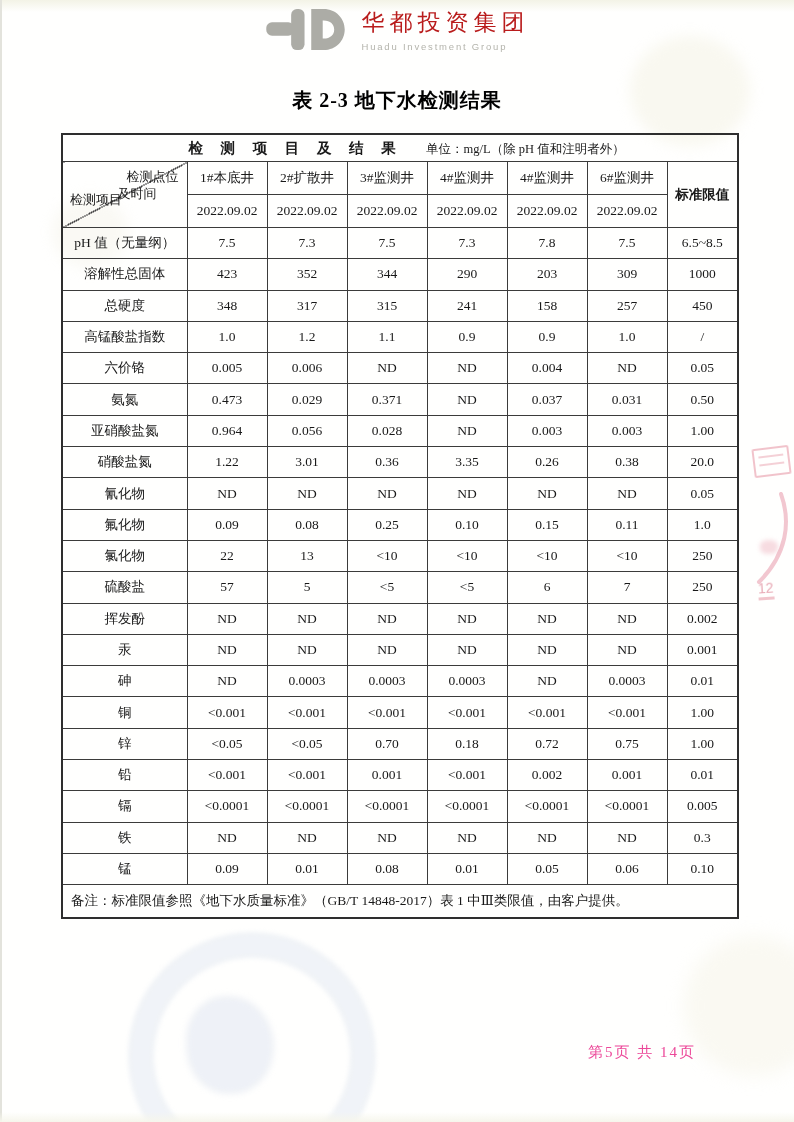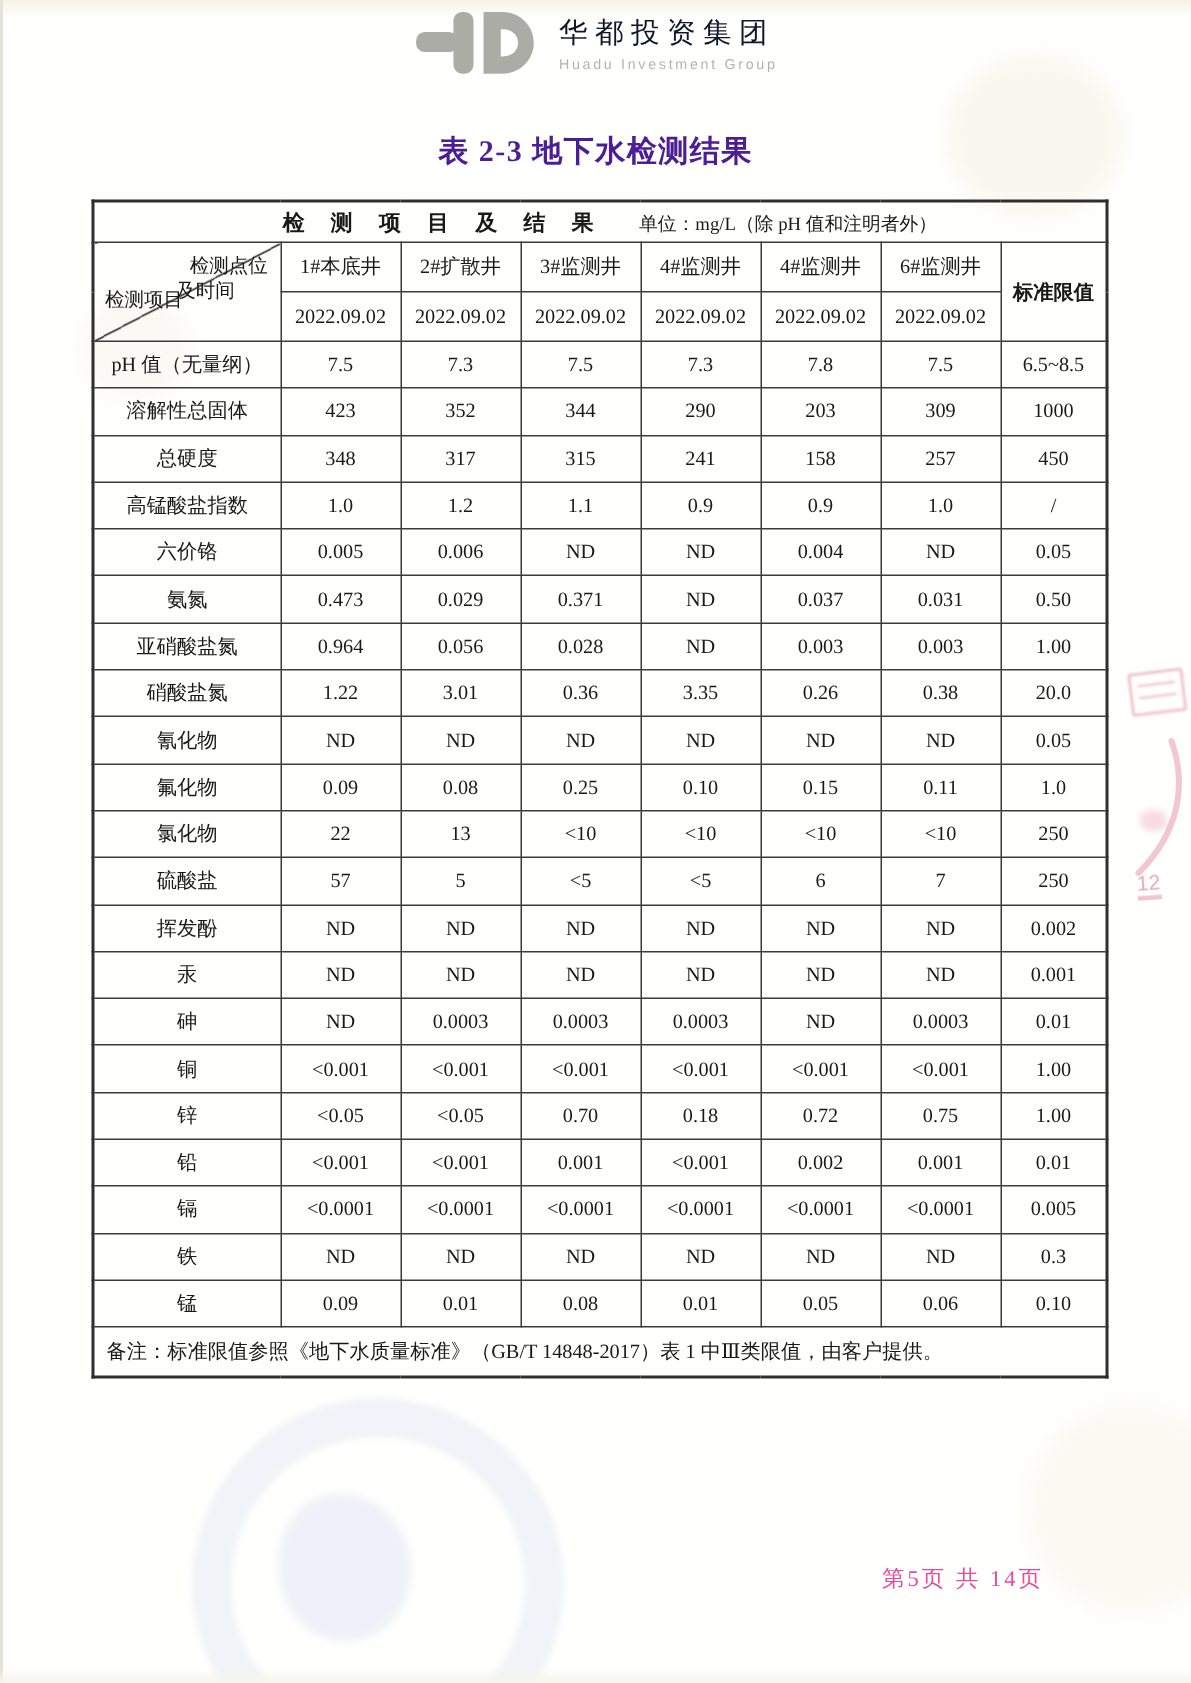--- a/index.html
+++ b/index.html
@@ -16,26 +16,26 @@
   .wm-cream2{left:52px;top:196px;width:76px;height:72px;background:rgba(242,239,226,0.35);filter:blur(7px);}
   .wm-cream3{left:684px;top:936px;width:140px;height:140px;background:rgba(243,240,226,0.4);filter:blur(9px);}
   .wm-ring{left:128px;top:932px;width:196px;height:196px;border:26px solid rgba(226,231,242,0.5);
         background:transparent;filter:blur(2px);}
   .wm-blob{left:186px;top:996px;width:88px;height:98px;background:rgba(224,229,240,0.55);
         border-radius:46% 54% 50% 50%;filter:blur(3px);}
   
   .logo{position:absolute;top:7px;left:50%;transform:translateX(-50%);
         display:flex;align-items:center;gap:15px;}
   .logo svg{display:block;}
-  .brand-cn{font-size:19px;letter-spacing:5px;color:#0f172a;font-family:"Liberation Sans",sans-serif;}
+  .brand-cn{font-size:23px;letter-spacing:5px;color:#b91c1c;font-family:"Liberation Sans",sans-serif;}
   .brand-en{font-size:9.5px;letter-spacing:1.8px;color:#b4b4ac;margin-top:3px;
         font-family:"Liberation Sans",sans-serif;}
   
   .doc-title{position:absolute;top:87px;left:0;width:100%;text-align:center;
-        font-size:20px;font-weight:600;letter-spacing:1px;color:#4c1d95;}
+        font-size:20px;font-weight:600;letter-spacing:1px;color:#000000;}
   
   .tbl{position:absolute;left:61px;top:133px;width:676px;border-collapse:collapse;
         table-layout:fixed;border:2px solid #2e2e2e;}
   .tbl td{border:1px solid #3b3b3b;text-align:center;vertical-align:middle;
         font-size:13.5px;padding:0;color:#191919;overflow:hidden;white-space:nowrap;}
   .hr1 td{height:26px;padding-left:13px;}
   .ht{letter-spacing:7px;font-weight:600;font-size:14.5px;}
   .unit{font-size:12.5px;margin-left:20px;letter-spacing:0;}
   .hr2 td{height:32px;}
   .hr3 td{height:32px;}

